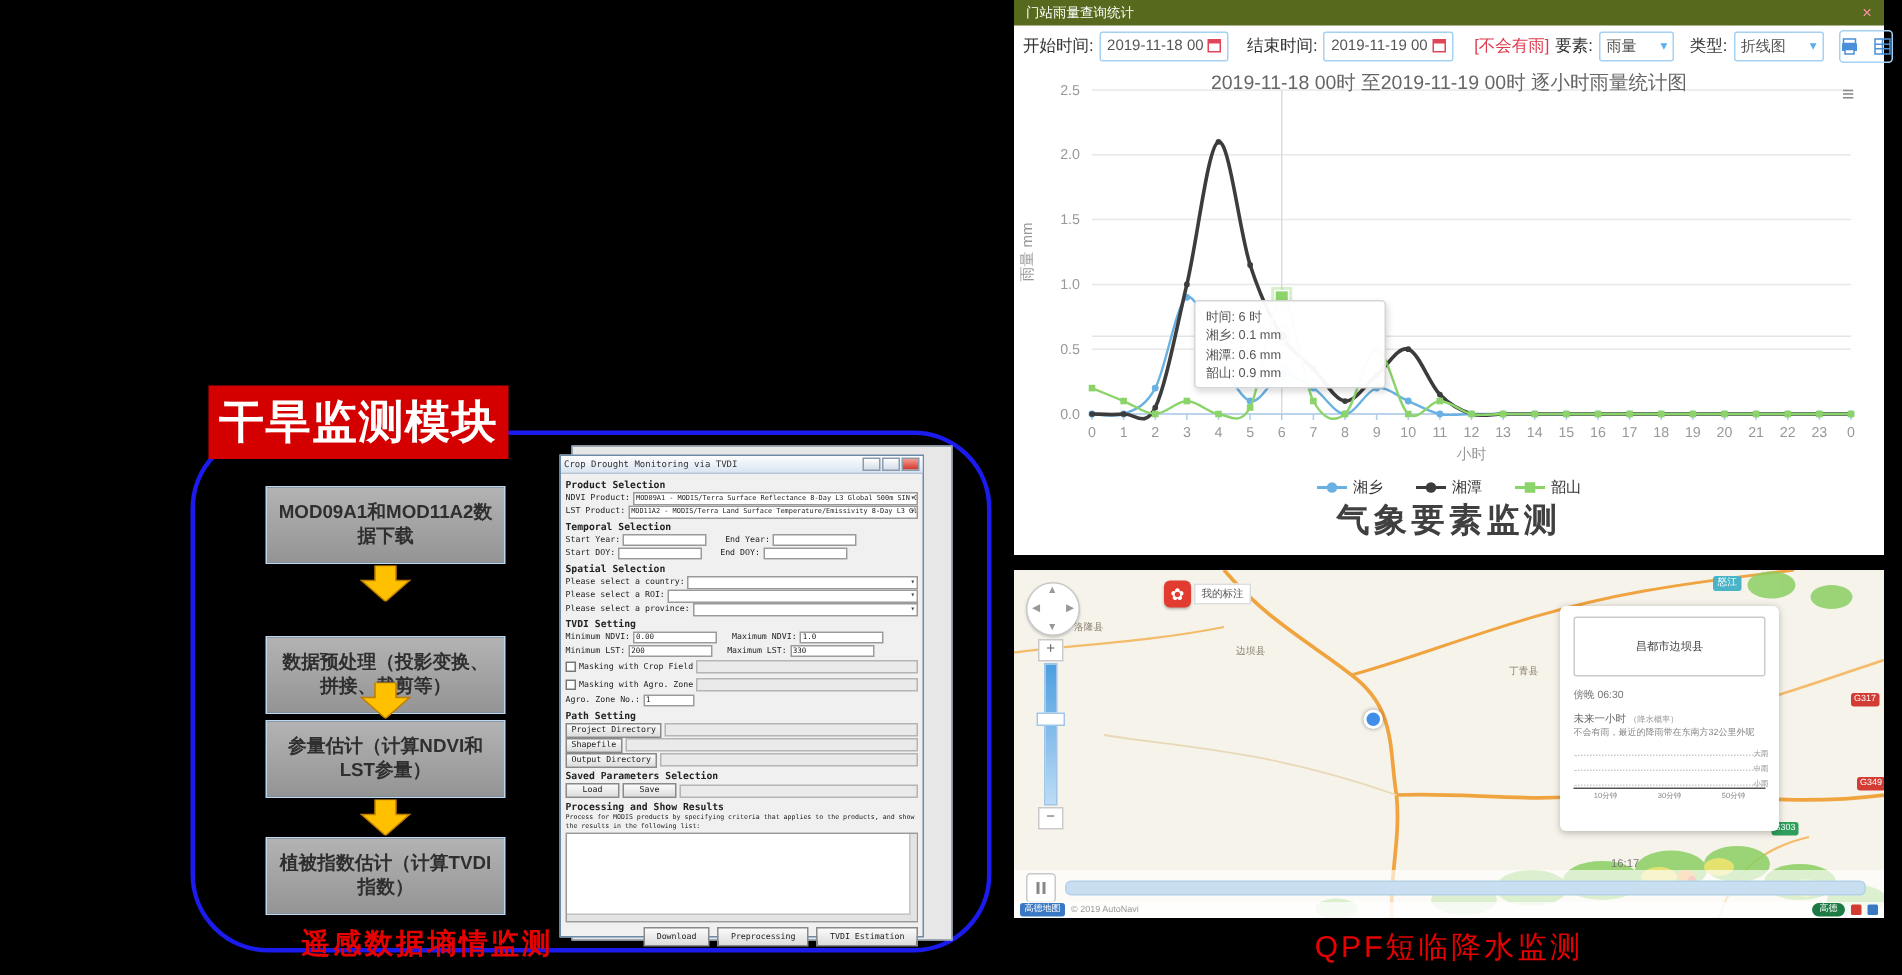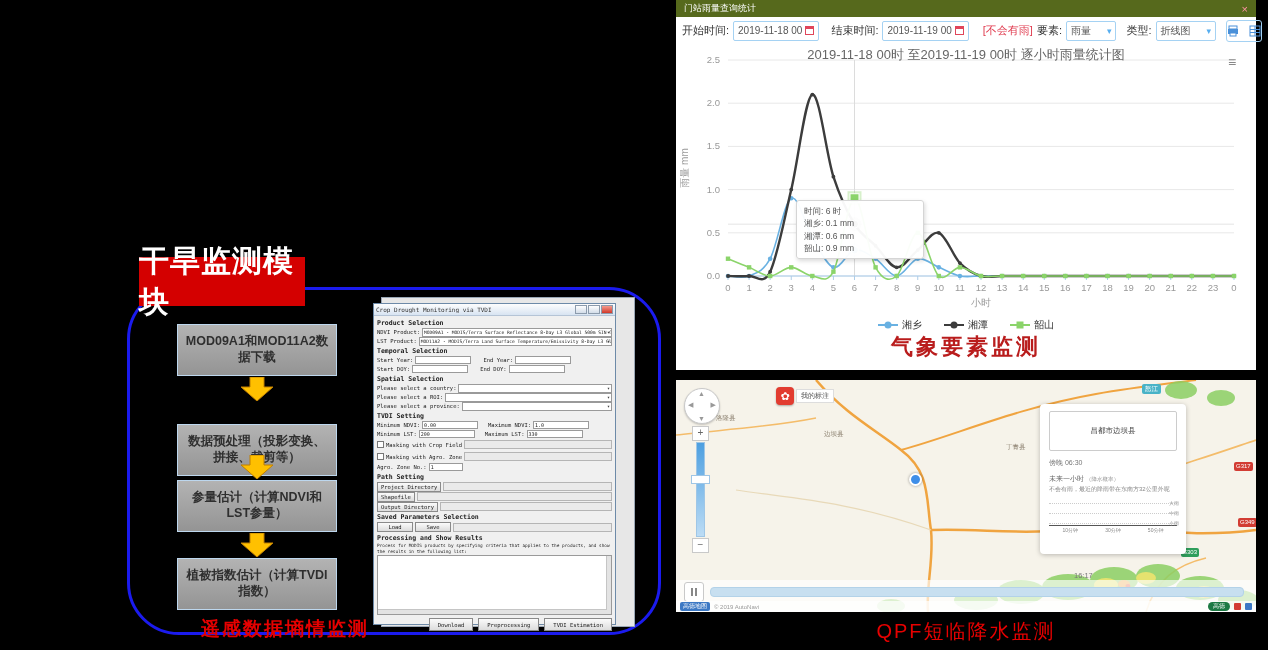--- a/index.html
+++ b/index.html
@@ -2,21 +2,21 @@
 <html><head>
 <meta charset="utf-8">
 <style>
   html,body{margin:0;padding:0;background:#000;}
   body{position:relative;width:1268px;height:650px;overflow:hidden;
        font-family:"Liberation Sans","DejaVu Sans",sans-serif;}
   .abs{position:absolute;}
 
   
   #blue-frame{left:127px;top:287px;width:528px;height:342px;border:3px solid #1b1bee;border-radius:52px;}
-  #drought-title{left:139px;top:257px;width:166px;height:49px;background:#d40000;color:#fff;
+  #drought-title{left:139px;top:257px;width:200px;height:49px;background:#d40000;color:#fff;
       font-size:30px;font-weight:bold;display:flex;align-items:center;justify-content:center;z-index:5;letter-spacing:1px;}
   .flow-box{left:177px;width:160px;height:52px;background:linear-gradient(#b3b3b3,#949494);
       border:1px solid #bdd7ee;color:#2f2f2f;font-size:12.5px;font-weight:bold;line-height:1.25;
       display:flex;align-items:center;justify-content:center;text-align:center;padding:2px 6px;box-sizing:border-box;}
   .flow-arrow{left:239px;width:36px;height:24px;}
   #rs-caption{left:140px;top:616px;width:290px;text-align:center;color:#e60000;
       font-size:19px;font-weight:bold;letter-spacing:2px;}
 
   
   #ghost-win{left:381px;top:297px;width:252px;height:328px;background:#e7e7e7;border:1px solid #9aa7b5;}
@@ -63,21 +63,21 @@
   #tool-btns{border:1px solid #a5d2f3;border-radius:3px;height:20px;width:66px;display:flex;align-items:center;
       justify-content:center;gap:10px;margin-left:6px;}
   #chart-zone{left:0;top:44px;width:580px;height:272px;}
   #chart-title{left:0;top:46px;width:580px;text-align:center;color:#666;font-size:13px;z-index:2;}
   #toolbox-icon{left:552px;top:54px;color:#888;font-size:14px;z-index:2;}
   #tooltip{left:120px;top:200px;width:112px;background:rgba(255,255,255,.96);border:1px solid #d5d5d5;
       border-radius:3px;box-shadow:1px 2px 4px rgba(0,0,0,.15);padding:4px 7px;font-size:8.5px;color:#555;
       line-height:1.45;z-index:3;}
   #legend{left:0;top:318px;width:580px;display:flex;justify-content:center;gap:22px;font-size:10px;color:#333;}
   .lg-item{display:flex;align-items:center;gap:4px;}
-  #weather-caption{left:0;top:332px;width:580px;text-align:center;color:#b91c1c;font-size:22px;font-weight:bold;letter-spacing:3px;}
+  #weather-caption{left:0;top:332px;width:580px;text-align:center;color:#404040;font-size:22px;font-weight:bold;letter-spacing:3px;}
 
   
   #map-panel{left:676px;top:380px;width:580px;height:232px;background:#f6f3ea;overflow:hidden;}
   #pan-ctl{left:8px;top:8px;width:34px;height:34px;border-radius:50%;background:#fff;border:1px solid #c9c9c9;
       box-shadow:0 1px 2px rgba(0,0,0,.2);color:#999;font-size:7px;}
   #pan-ctl span{position:absolute;}
   #zoom-plus,#zoom-minus{left:16px;width:15px;height:13px;background:#fff;border:1px solid #c9c9c9;text-align:center;
       line-height:12px;font-size:10px;color:#666;}
   #zoom-plus{top:46px;}  #zoom-minus{top:158px;}
   #zoom-track{left:20px;top:62px;width:7px;height:93px;background:linear-gradient(#4d9fe0,#bcdcf5);border:1px solid #9fc6e6;}

